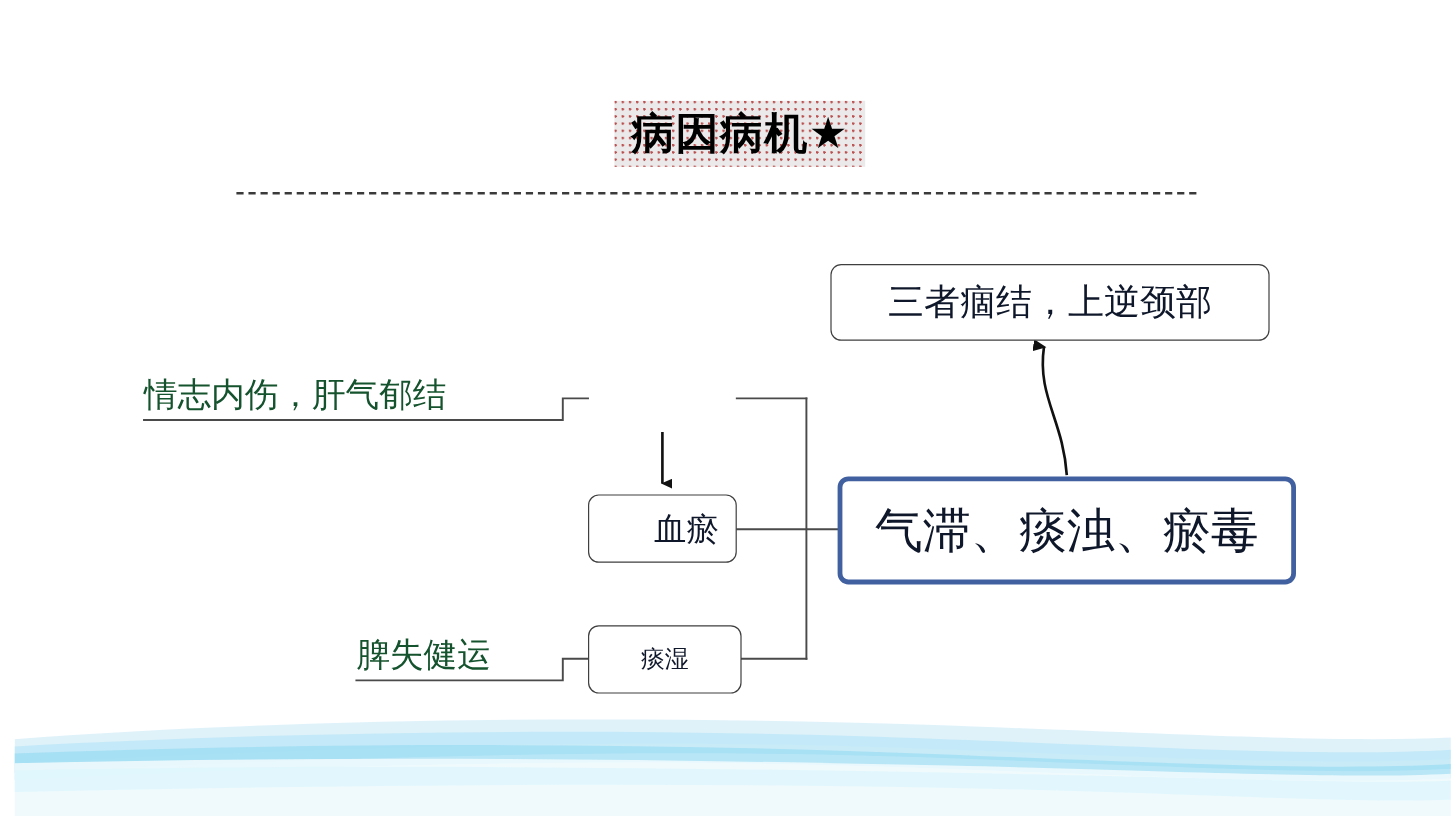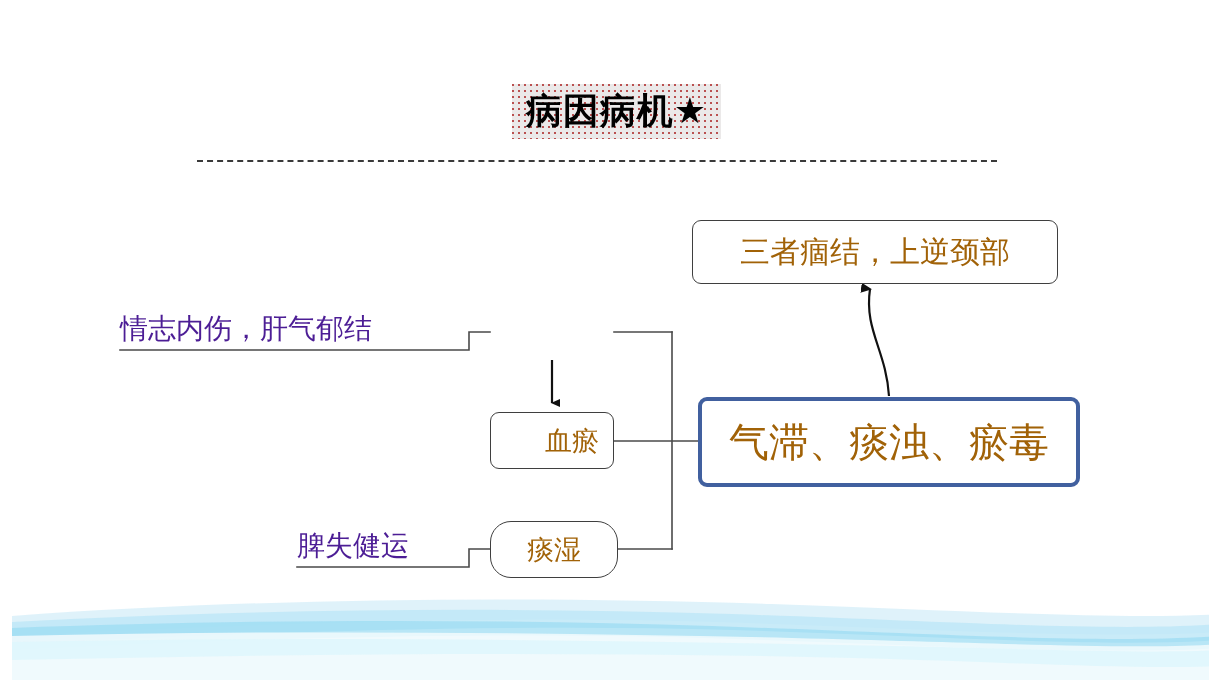--- a/index.html
+++ b/index.html
@@ -57,21 +57,21 @@
   }
 
   
   .dbox {
     position: absolute;
     box-sizing: border-box;
     display: flex;
     align-items: center;
     justify-content: center;
     background: #ffffff;
-    color: #a16207;
+    color: #0f172a;
     white-space: nowrap;
   }
   .dbox.thin {
     border: 1.6px solid #3f3f3f;
     border-radius: 9px;
   }
   .dbox.blue {
     border: 4px solid #41609f;
     border-radius: 9px;
   }
@@ -106,29 +106,28 @@
     width: 124px;
     height: 57px;
     font-size: 27px;
     padding-left: 40px;
   }
   #box-tanshi {
     left: 478px;
     top: 521px;
     width: 128px;
     height: 57px;
-    font-size: 27px;
-    border-radius: 21px;
+    font-size: 20px;
   }
 
   
   .cause {
     position: absolute;
     font-size: 28px;
-    color: #4c1d95;
+    color: #14532d;
     white-space: nowrap;
   }
   #cause-liver { left: 108px; top: 310px; }
   #cause-spleen { left: 285px; top: 527px; }
 
   
   #wires {
     position: absolute;
     left: 0;
     top: 0;

